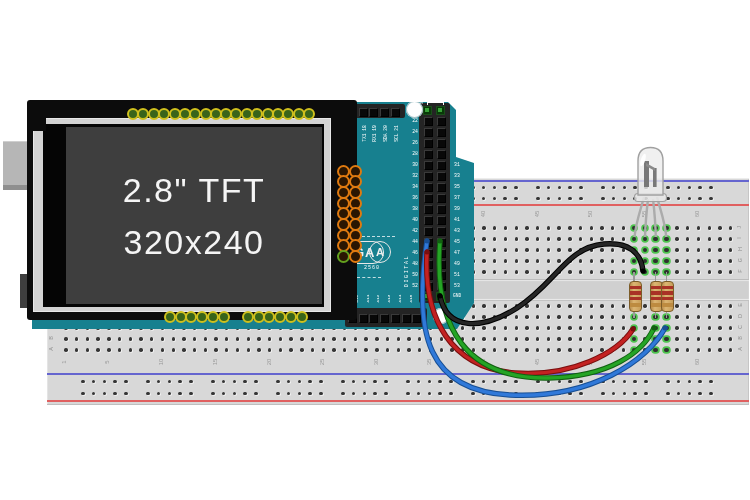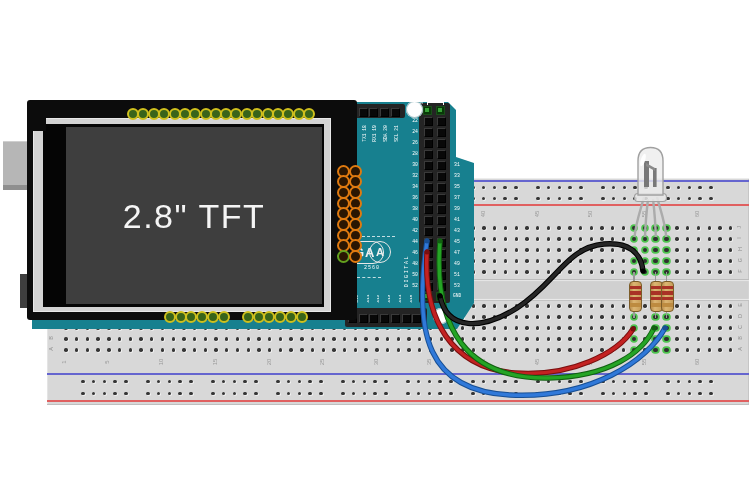--- a/index.html
+++ b/index.html
@@ -1064,20 +1064,21 @@
       </div>
   </div>
 
   <div class="abs" id="sdcard"></div>
   <div class="abs" id="side-tab"></div>
   <div class="abs" id="tft">
     <div class="abs" id="tft-frame">
       <div class="abs" id="tft-black"></div>
       <div class="abs" id="tft-display">
         <div class="tft-line">2.8" TFT</div>
+        <div class="tft-line">320x240</div>
       </div>
     </div>
     <div id="tft-pads">
         <div class="pad-y" style="left: 100px; top: 8px;"></div>
         <div class="pad-y" style="left: 193px; top: 8px;"></div>
         <div class="pad-y" style="left: 110.4px; top: 8px;"></div>
         <div class="pad-y" style="left: 203.4px; top: 8px;"></div>
         <div class="pad-y" style="left: 120.8px; top: 8px;"></div>
         <div class="pad-y" style="left: 213.8px; top: 8px;"></div>
         <div class="pad-y" style="left: 131.2px; top: 8px;"></div>

